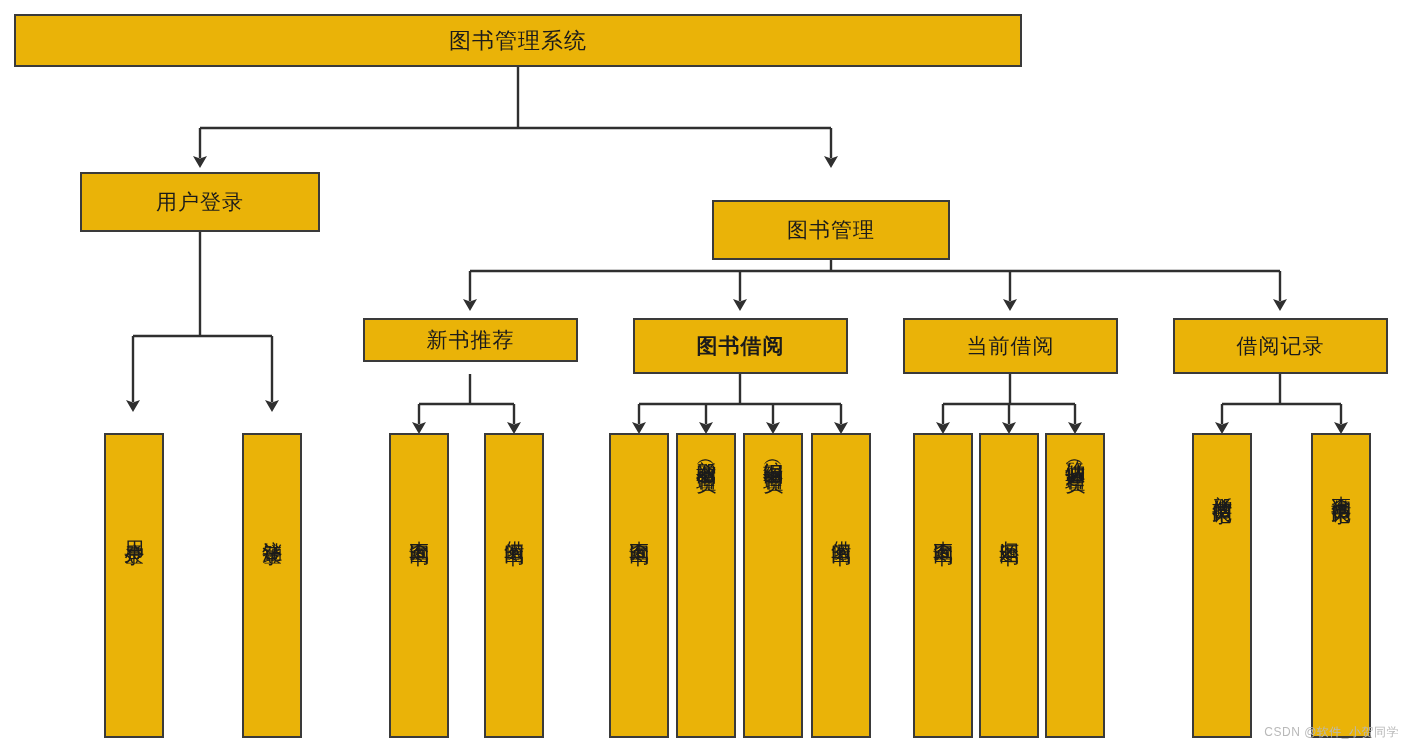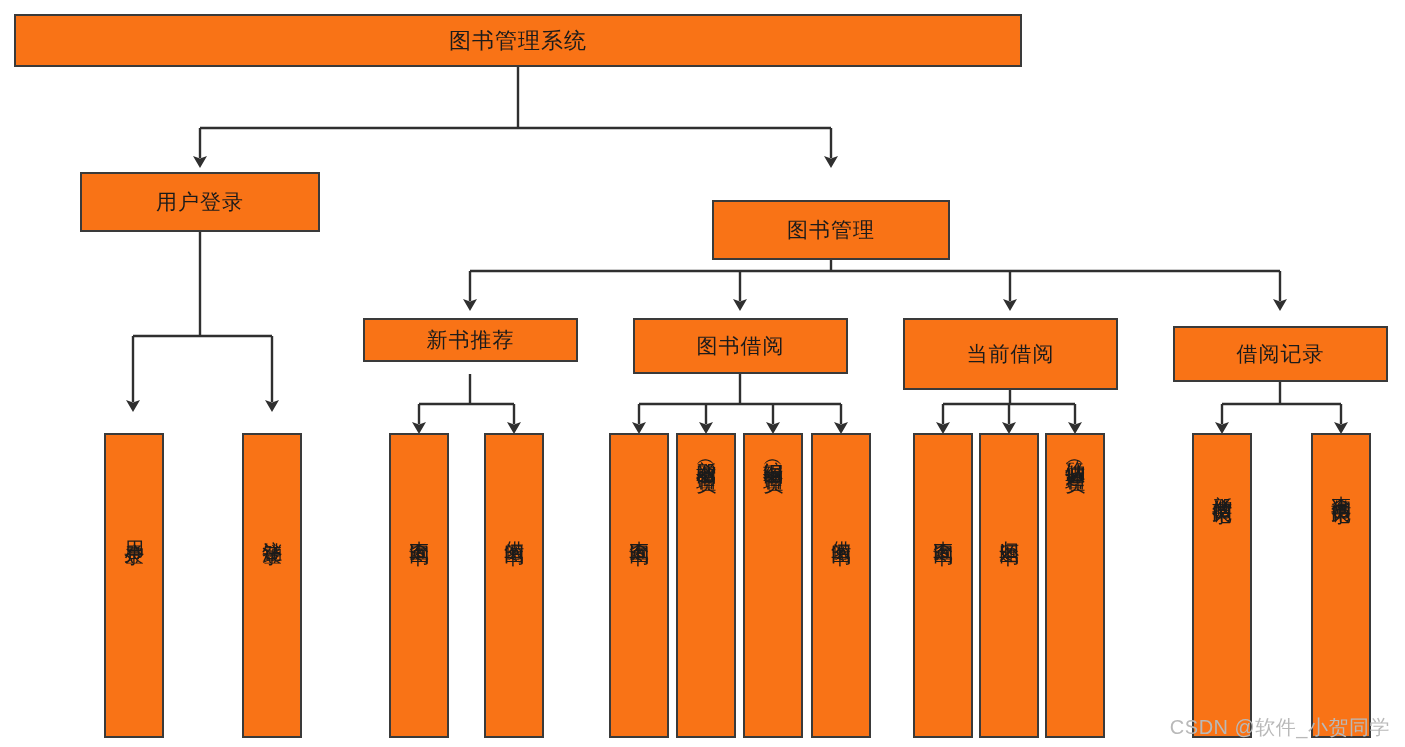--- a/index.html
+++ b/index.html
@@ -14,21 +14,21 @@
     position: relative;
     width: 1405px;
     height: 747px;
     background: #ffffff;
     overflow: hidden;
   }
   .node {
     position: absolute;
     box-sizing: border-box;
     border: 2px solid #3a3a3a;
-    background: #f97316;
+    background: #eab308;
     display: flex;
     align-items: center;
     justify-content: center;
     color: #1b1b1b;
     line-height: 1.18;
     text-align: center;
   }
   .node.horiz {
     font-size: 21px;
     letter-spacing: 1px;
@@ -62,23 +62,23 @@
   .lk {
     stroke: #2f2f2f;
     stroke-width: 2.4;
     fill: none;
   }
   .arrowhead {
     fill: #2f2f2f;
   }
   #watermark {
     position: absolute;
-    right: 15px;
+    right: 6px;
     bottom: 6px;
-    font-size: 20px;
+    font-size: 12px;
     color: #b9b9b9;
     letter-spacing: 0.5px;
     white-space: nowrap;
   }
 </style>
 </head>
 <body>
 
 <div id="canvas">
 
@@ -137,27 +137,27 @@
   <div class="node horiz" style="left:80px; top:172px; width:240px; height:60px;">
     <span>用户登录</span>
   </div>
   <div class="node horiz" style="left:712px; top:172px; width:238px; height:60px;margin-top:28px;">
     <span>图书管理</span>
   </div>
 
   <div class="node horiz" style="left:363px; top:318px; width:215px; height:44px;">
     <span>新书推荐</span>
   </div>
-  <div class="node horiz" style="left:633px; top:318px; width:215px; height:56px;">
+  <div class="node horiz" style="left:633px; top:318px; width:215px; height:56px;font-weight:bold;">
     <span>图书借阅</span>
   </div>
-  <div class="node horiz" style="left:903px; top:318px; width:215px; height:72px;">
+  <div class="node horiz" style="left:903px; top:318px; width:215px; height:56px;">
     <span>当前借阅</span>
   </div>
-  <div class="node horiz" style="left:1173px; top:318px; width:215px; height:56px;margin-top:8px;">
+  <div class="node horiz" style="left:1173px; top:318px; width:215px; height:56px;">
     <span>借阅记录</span>
   </div>
 
   <div class="node vert" style="left:104px; top:433px; width:60px; height:305px; padding-top:90px;">
     <span class="vlabel">用户登录</span>
   </div>
   <div class="node vert" style="left:242px; top:433px; width:60px; height:305px; padding-top:90px;">
     <span class="vlabel">注销登录</span>
   </div>
 

